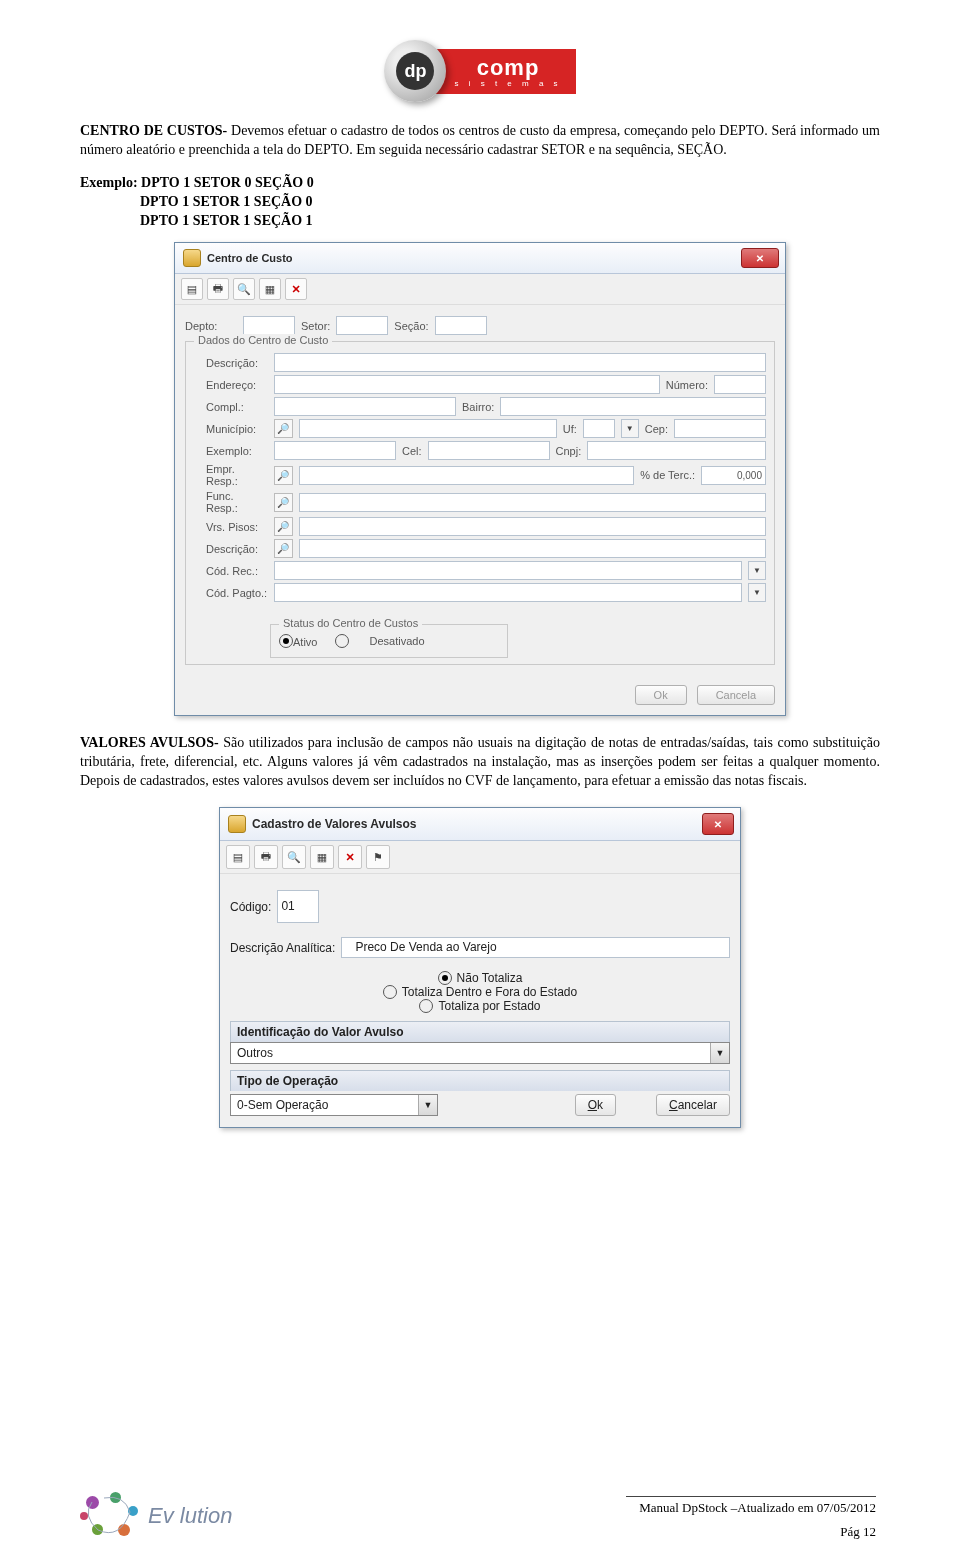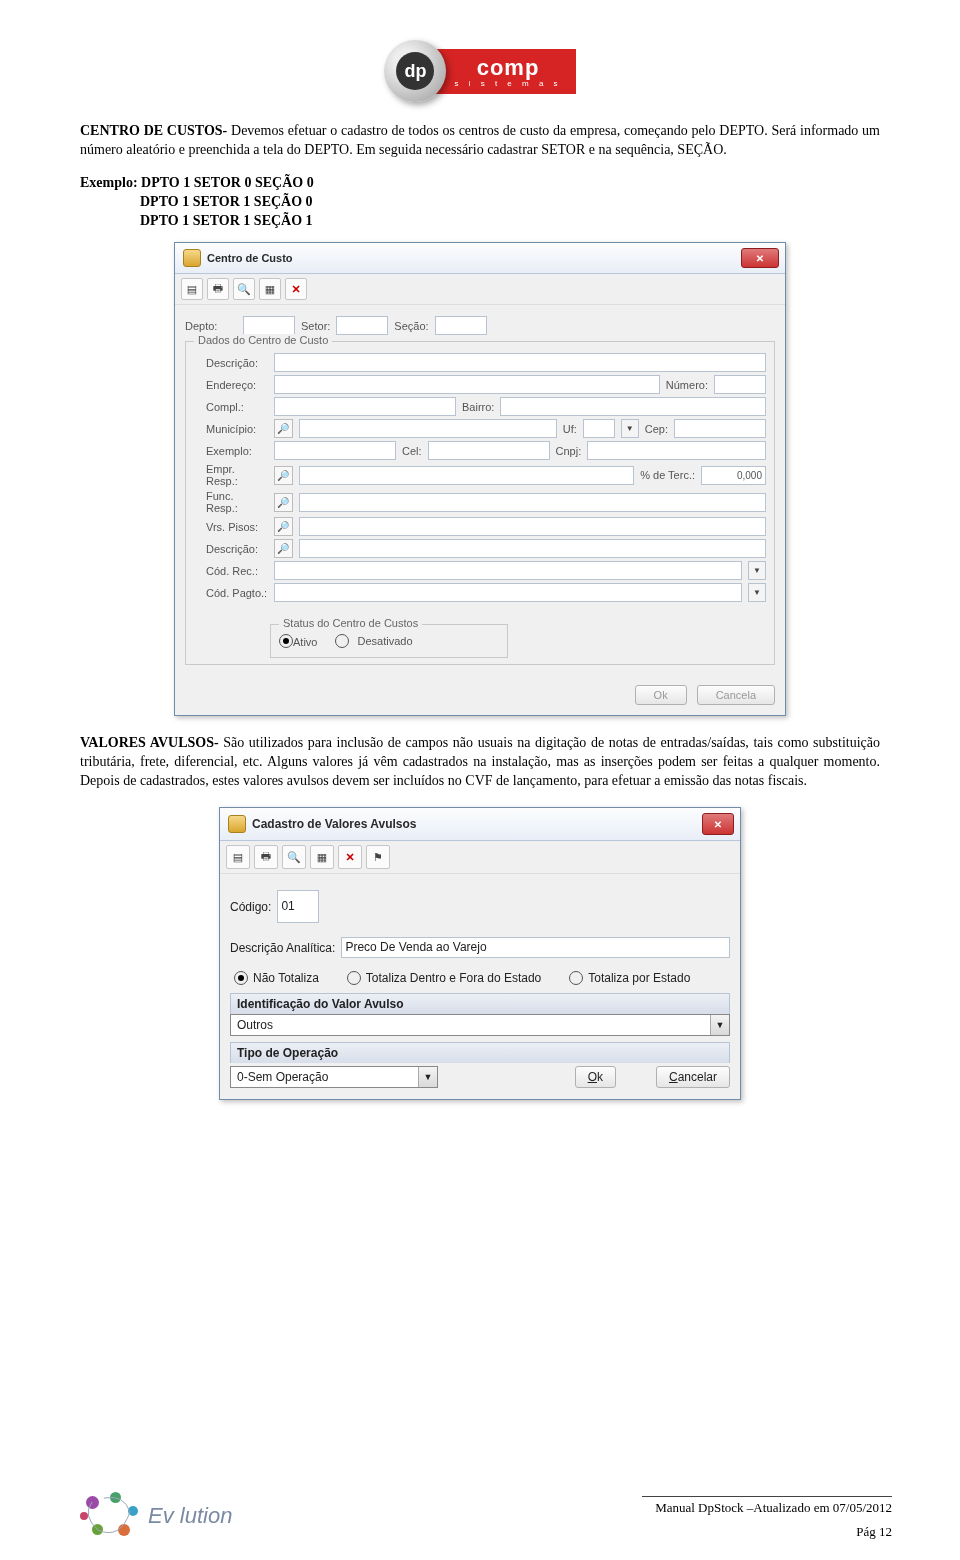--- a/index.html
+++ b/index.html
@@ -150,21 +150,21 @@
   .btn {
     border:1px solid #b0b0b0;background:linear-gradient(#fdfdfd,#e6e6e6);
     padding:3px 18px;border-radius:3px;color:#999;
   }
   
   .d2 { width: 520px; margin: 16px auto 0 auto; filter:none; font-size:12px;}
   .d2 .fld { height:19px; }
   .d2 .lbl { color:#222; }
   .d2 .btn { color:#222; padding:3px 12px;}
   .d2 .btn u{text-decoration:underline;}
-  .radiorow { display:flex; gap:28px; align-items:center; padding:10px 4px 8px 4px;}
+  .radiorow { display:flex; align-items:center; padding:10px 4px 8px 4px;flex-direction:column;}
   .radio {
     width:12px;height:12px;border:1px solid #555;border-radius:50%;
     display:inline-flex;align-items:center;justify-content:center;
   }
   .radio.sel::after{content:"";width:6px;height:6px;background:#000;border-radius:50%;}
   .section-head {
     background: linear-gradient(#eceff5,#d7deea);
     border:1px solid #b7c3d0; border-bottom:none;
     padding:3px 6px; font-weight:bold; color:#222;
   }
@@ -175,21 +175,21 @@
   }
   .combo .arrow{
     width:18px;height:100%;border-left:1px solid #aaa;
     background:linear-gradient(#f4f4f4,#d9d9d9);
     display:flex;align-items:center;justify-content:center;font-size:9px;
   }
   .d2 .tool { width:22px;height:22px;}
   .d2 .closebtn{width:30px;height:20px;}
   .highlight { background:#3a6fd8;color:#fff;padding:0 2px; }
   .page-footer {
-    position:absolute; bottom:20px; right:68px; left:80px;
+    position:absolute; bottom:20px; right:84px; left:80px;
     font-family:'Times New Roman',serif; font-size:13px;
     display:flex; justify-content:space-between; align-items:flex-end;
     border-top: 0;
   }
   .footer-line { text-align:right; }
   .footer-line .rule{border-top:1px solid #444;margin-bottom:3px;width:250px;margin-left:auto;}
   .ev-logo { display:flex; align-items:center; gap:4px; }
   .ev-swirl {
     width:64px;height:48px;position:relative;
   }
@@ -315,21 +315,21 @@
             <div class="fld"></div>
             <div class="drop">▼</div>
           </div>
         <div class="grpbox" style="width:220px;margin:22px 0 0 64px;padding:6px 8px">
           <span class="legend">Status do Centro de Custos</span>
           <div class="row" style="gap:18px">
             <span style="display:flex;align-items:flex-end">
                 <span class="radio sel"></span>
                 <span class="lbl">Ativo</span>
               </span>
-            <span style="display:flex;gap:8px;align-items:center">
+            <span style="display:flex;gap:20px;align-items:center">
                 <span class="radio"></span>
                 <span class="lbl">Desativado</span>
               </span>
           </div>
         </div>
       </div>
     </div>
     <div class="btns">
       <div class="btn">Ok</div>
       <div class="btn">Cancela</div>
@@ -356,21 +356,21 @@
       <div class="tool red">✕</div>
       <div class="tool">⚑</div>
     </div>
     <div class="content" style="color:#222">
       <div class="row" style="margin:8px 0 14px 0">
         <span class="lbl">Código:</span>
         <div class="fld" style="flex:0 0 34px;padding:6px 3px;line-height:19px">01</div>
       </div>
       <div class="row">
         <span class="lbl">Descrição Analítica:</span>
-        <div class="fld" style="padding:0 3px;line-height:19px">Preco De Venda ao Varejo</div>
+        <div class="fld" style="padding:0 13px;line-height:19px">Preco De Venda ao Varejo</div>
       </div>
       <div class="radiorow">
         <span style="display:flex;gap:5px;align-items:center">
             <span class="radio sel"></span>
             <span>Não Totaliza</span>
           </span>
         <span style="display:flex;gap:5px;align-items:center">
             <span class="radio"></span>
             <span>Totaliza Dentro e Fora do Estado</span>
           </span>

